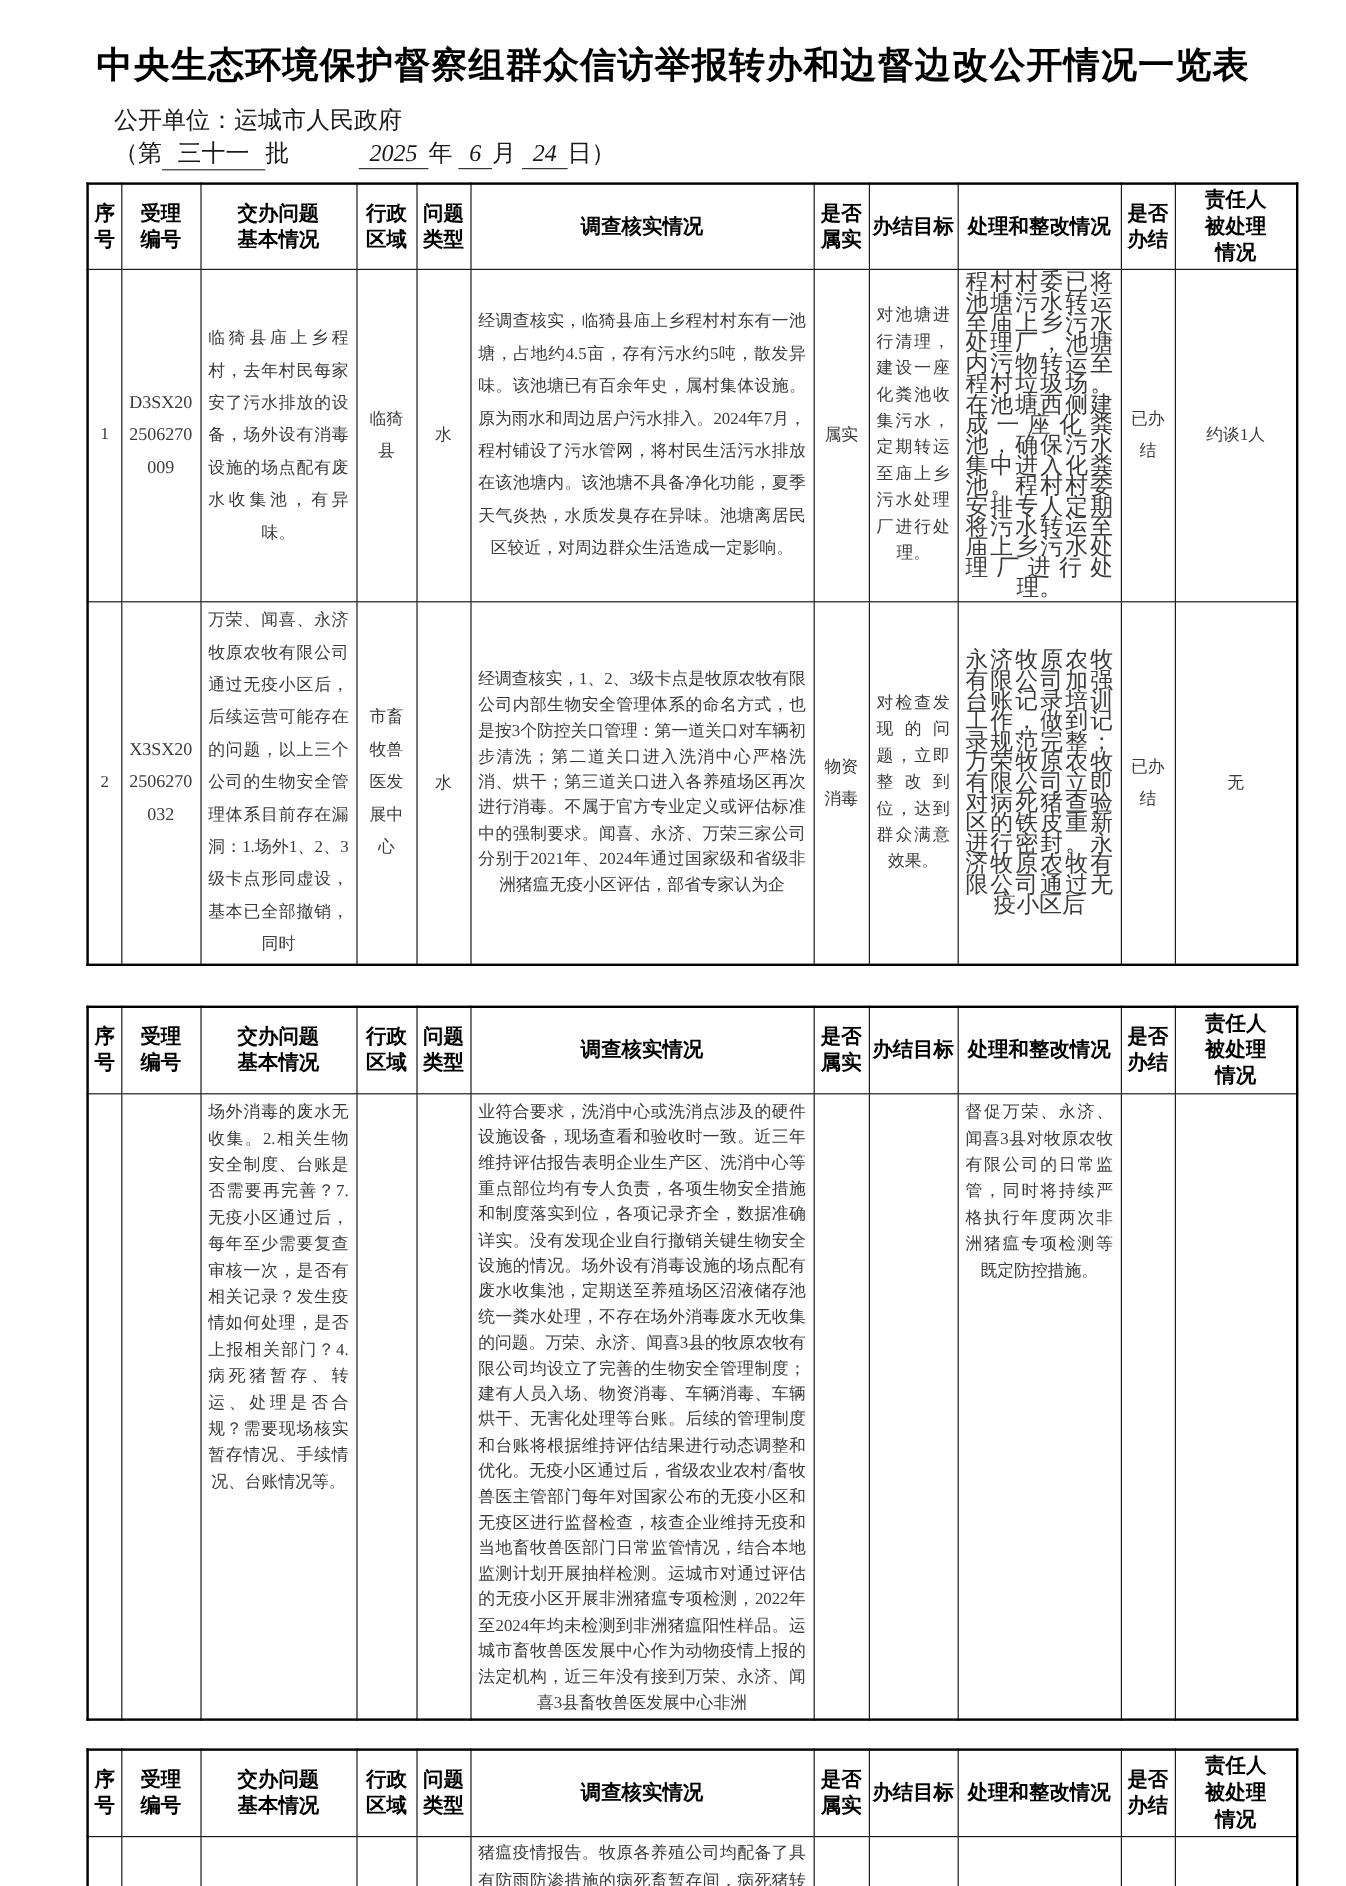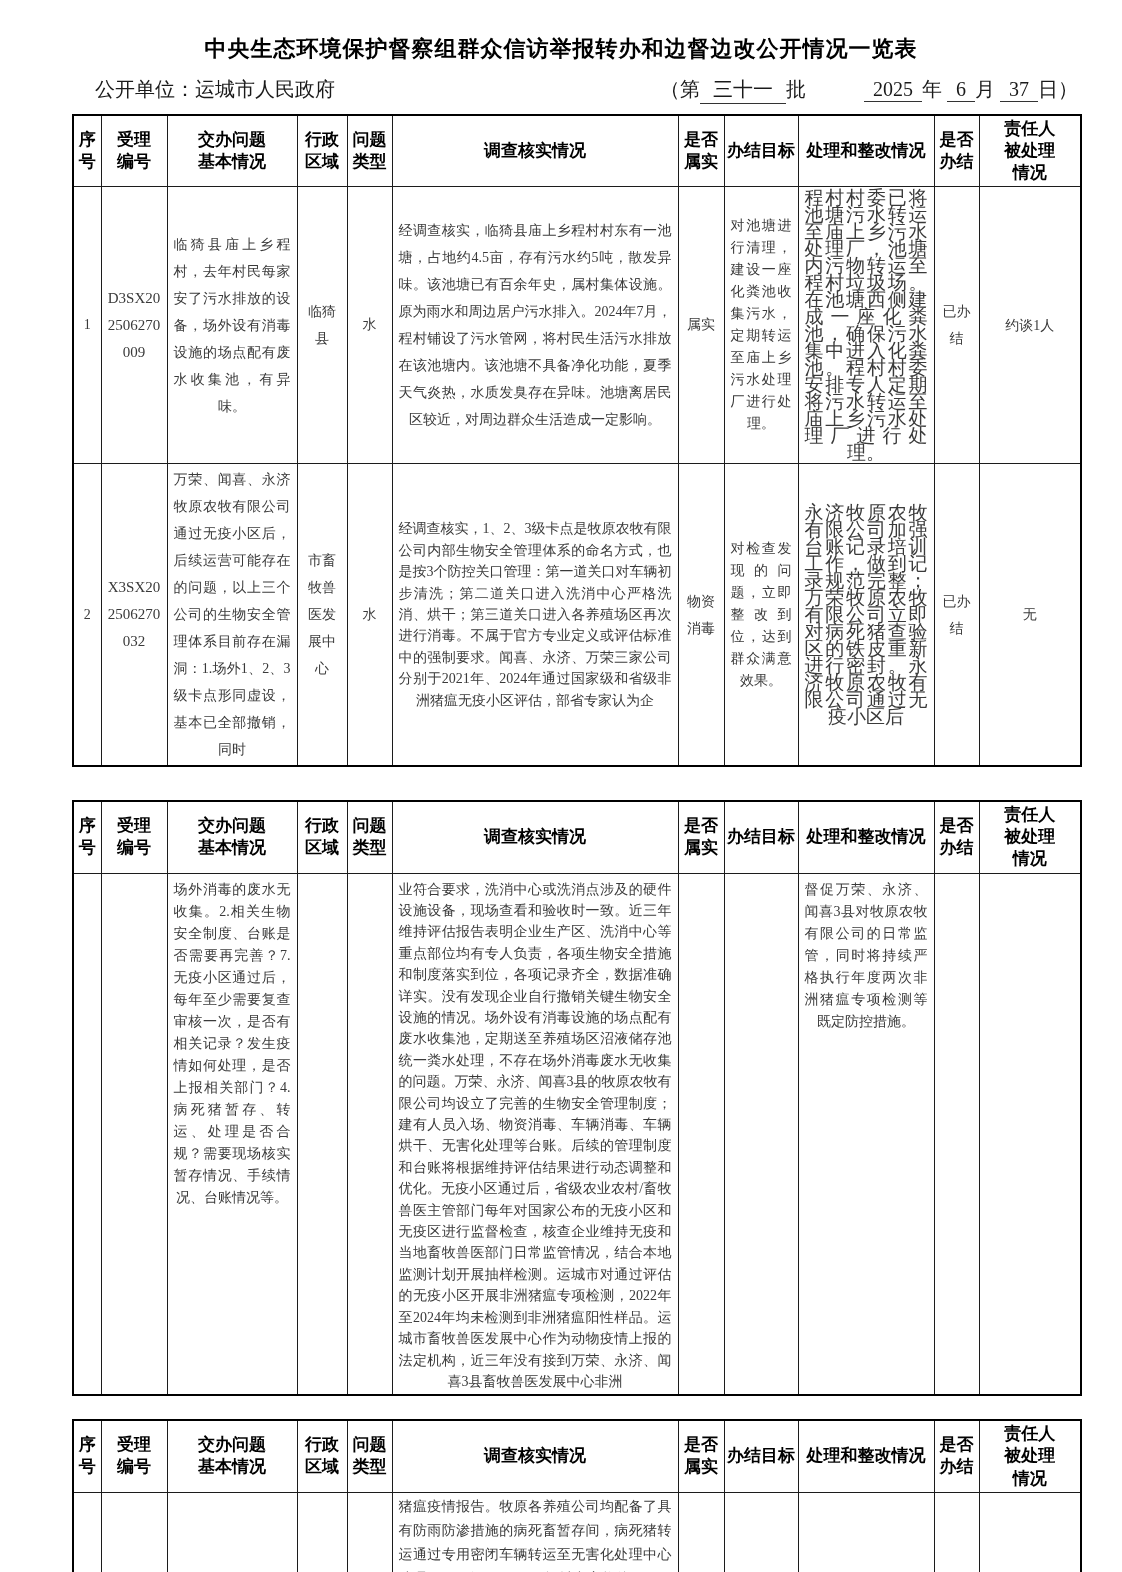--- a/index.html
+++ b/index.html
@@ -4,36 +4,37 @@
 <style>
   html,body{margin:0;padding:0;background:#ffffff;}
   body{width:1122px;height:1572px;font-family:"Liberation Serif",serif;color:#3a3a3a;}
   .page{width:1122px;height:1572px;overflow:hidden;}
 
   .doc-title{
     padding-top:34px;
     text-align:center;
     font-family:"Liberation Sans",sans-serif;
     font-weight:bold;
-    font-size:22px;
+    font-size:30px;
     color:#000;
     letter-spacing:1px;
   }
 
   .subtitle-row{
     margin:12px 44px 10px 95px;
     display:flex;
     justify-content:space-between;
     align-items:baseline;
     font-size:20px;
     color:#1a1a1a;
+    flex-direction:column;
   }
   .batch-area{font-size:20px;color:#1a1a1a;white-space:nowrap;}
   .u{display:inline-block;border-bottom:1.5px solid #333;padding:0 13px;text-align:center;}
-  .u-num{display:inline-block;border-bottom:1.5px solid #333;padding:0 9px;text-align:right;}
+  .u-num{display:inline-block;border-bottom:1.5px solid #333;padding:0 9px;text-align:right;font-style:italic;}
   .batch-gap{display:inline-block;width:58px;}
 
   table.grid{
     margin-left:72px;
     width:1008px;
     border-collapse:collapse;
     table-layout:fixed;
     border:2px solid #000;
   }
   .gap33{height:33px;}
@@ -75,21 +76,21 @@
 </style>
 </head>
 <body>
 
 <div class="page">
 
   <div class="doc-title">中央生态环境保护督察组群众信访举报转办和边督边改公开情况一览表</div>
 
   <div class="subtitle-row">
     <span>公开单位：运城市人民政府</span>
-    <span class="batch-area"><span>（第</span><span class="u">三十一</span><span>批</span><span class="batch-gap"></span><span class="u-num">2025</span><span>年</span> <span class="u-num">6</span><span>月</span> <span class="u-num">37</span><span>日）</span>
+    <span class="batch-area"><span>（第</span><span class="u">三十一</span><span>批</span><span class="batch-gap"></span><span class="u-num">2025</span><span>年</span> <span class="u-num">6</span><span>月</span> <span class="u-num">24</span><span>日）</span>
     </span>
   </div>
 
   <table class="grid">
     <colgroup>
       <col style="width:28px">
         <col style="width:66px">
         <col style="width:130px">
         <col style="width:50px">
       <col style="width:45px">

